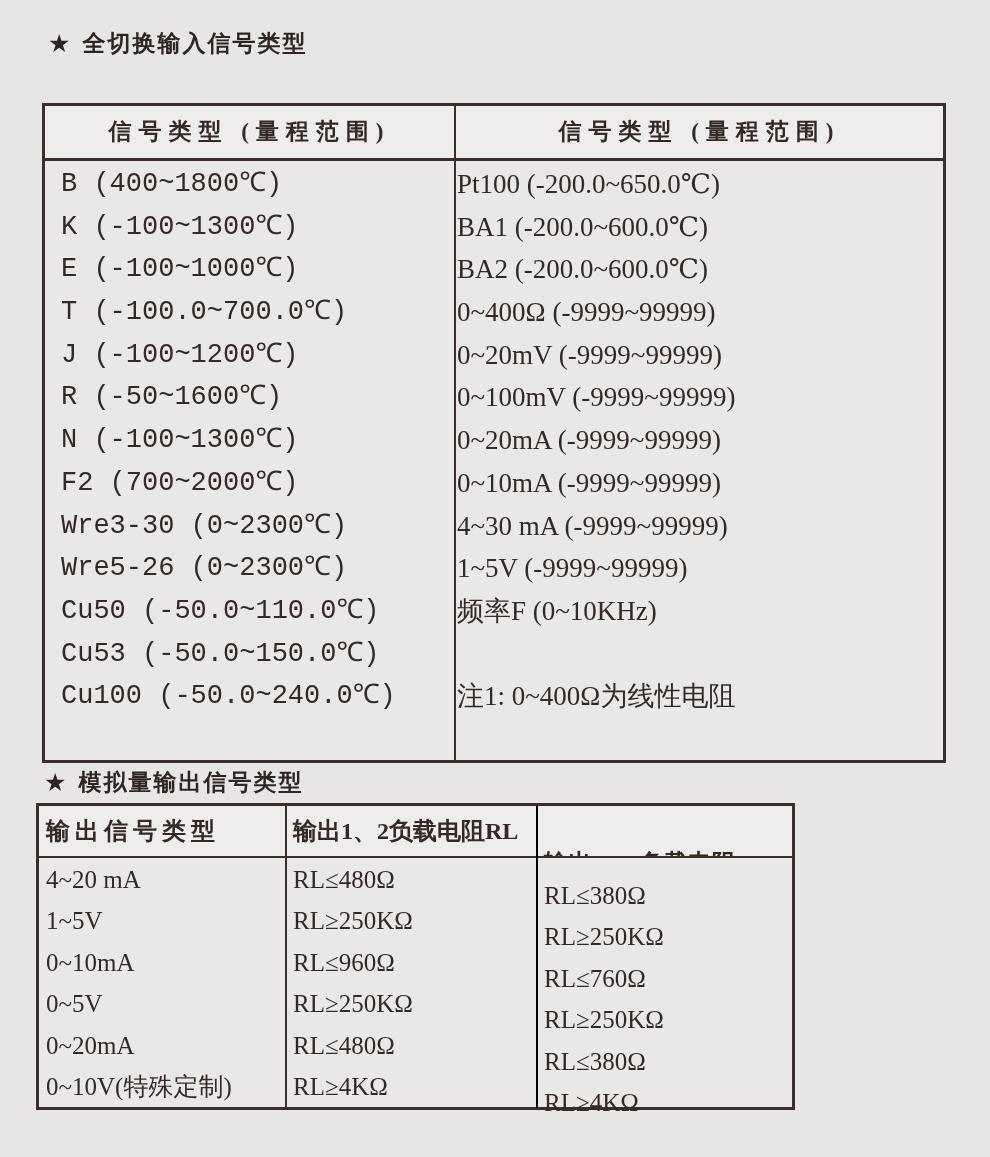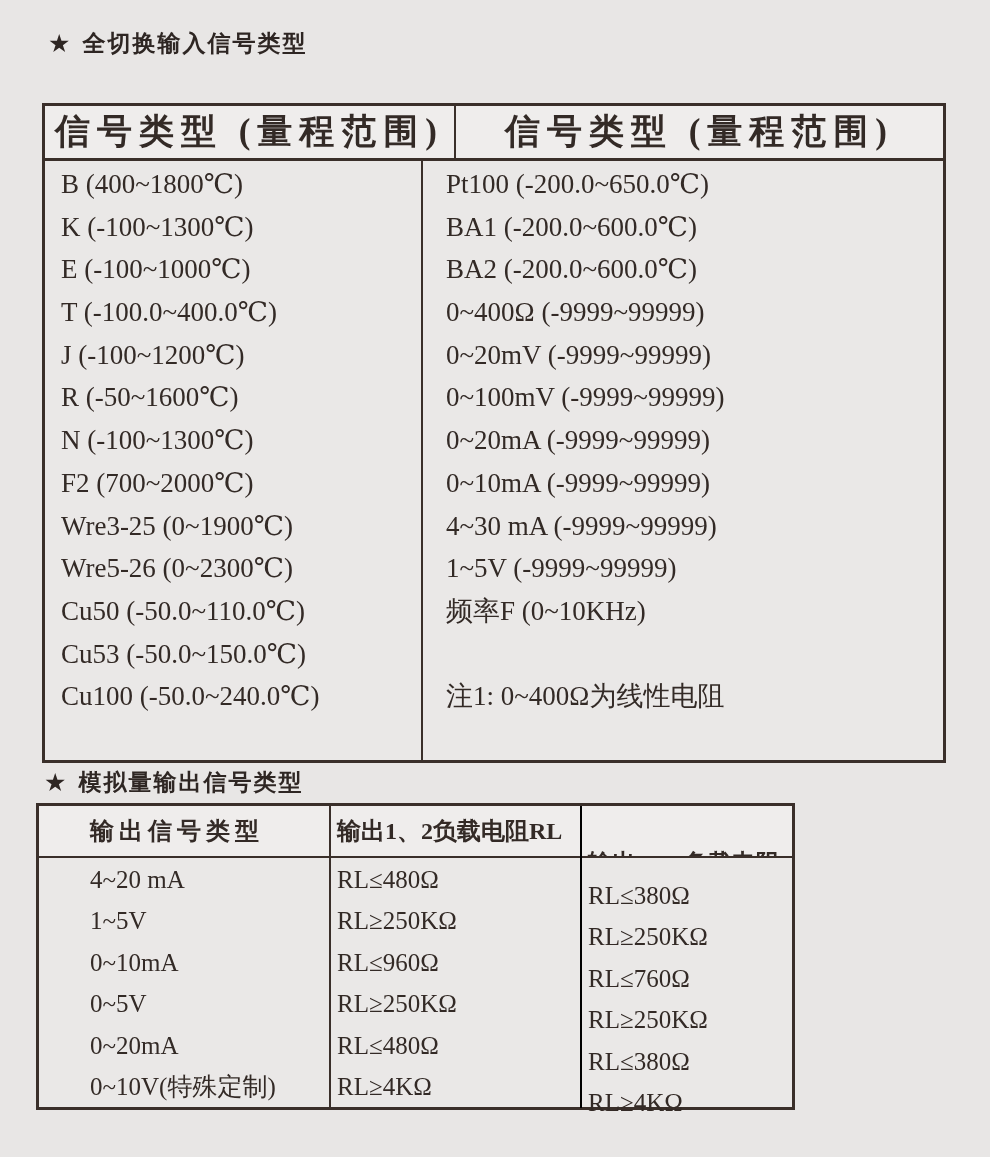--- a/index.html
+++ b/index.html
@@ -27,55 +27,55 @@
 
   
   .t1{
     position:absolute;left:42px;top:103px;width:904px;height:660px;
     border:3px solid #3a2f2a;box-sizing:border-box;
     background:#eae8e7;
   }
   .t1-head{display:flex;height:55px;border-bottom:3px solid #3a2f2a;box-sizing:border-box;background:#efedec;}
   .t1-hcell{
     text-align:center;line-height:52px;
-    font-size:35px;font-weight:bold;letter-spacing:7px;
+    font-size:23px;font-weight:bold;letter-spacing:7px;
     white-space:nowrap;overflow:hidden;box-sizing:border-box;
   }
   .t1-hcell.c1{width:411px;border-right:2px solid #3a2f2a;}
   .t1-hcell.c2{flex:1;}
   .t1-body{display:flex;height:599px;}
   .t1-col{box-sizing:border-box;padding-top:2px;}
-  .t1-col.c1{width:378px;border-right:2px solid #3a2f2a;}
+  .t1-col.c1{width:411px;border-right:2px solid #3a2f2a;font-family:Liberation Mono, monospace;}
   .t1-col.c2{flex:1;}
   .t1 .line{
     height:42.7px;line-height:42.7px;font-size:27px;
     white-space:nowrap;overflow:hidden;
   }
   .t1-col.c1 .line{padding-left:16px;}
-  .t1-col.c2 .line{padding-left:23px;}
+  .t1-col.c2 .line{padding-left:1px;}
 
   
   .t2{
     position:absolute;left:36px;top:803px;width:759px;height:307px;
     border:3px solid #3a2f2a;box-sizing:border-box;
     background:#eae8e7;
   }
   .t2-head{display:flex;height:52px;border-bottom:2px solid #3a2f2a;box-sizing:border-box;background:#efedec;}
   .t2-hcell{
     font-size:24px;font-weight:bold;line-height:50px;
     white-space:nowrap;overflow:hidden;box-sizing:border-box;
   }
   .t2-hcell.hs{letter-spacing:5px;}
   .t2-body{display:flex;height:247px;align-items:center;}
   .t2-col{box-sizing:border-box;padding-top:3px;}
   .t2-col .line,.t2 .line{
     height:41.5px;line-height:41.5px;font-size:25px;
     white-space:nowrap;overflow:hidden;
   }
-  .t2 .c1{width:248px;border-right:2px solid #3a2f2a;padding-left:7px;margin-left:44px;}
+  .t2 .c1{width:248px;border-right:2px solid #3a2f2a;padding-left:7px;}
   .t2 .c2{width:251px;border-right:2px solid #000000;padding-left:6px;}
   .t2 .c3{flex:1;padding-left:6px;margin-top:32px;}
 </style>
 </head>
 <body>
 
 <div class="page">
 
   <div class="sec-title" id="title1">
     <span class="star">★</span>
@@ -85,26 +85,26 @@
   <div class="t1">
     <div class="t1-head">
       <div class="t1-hcell c1">信号类型 (量程范围)</div>
       <div class="t1-hcell c2">信号类型 (量程范围)</div>
     </div>
     <div class="t1-body">
       <div class="t1-col c1">
         <div class="line">B (400~1800℃)</div>
         <div class="line">K (-100~1300℃)</div>
         <div class="line">E (-100~1000℃)</div>
-        <div class="line">T (-100.0~400.0℃)</div>
+        <div class="line">T (-100.0~700.0℃)</div>
         <div class="line">J (-100~1200℃)</div>
         <div class="line">R (-50~1600℃)</div>
         <div class="line">N (-100~1300℃)</div>
         <div class="line">F2 (700~2000℃)</div>
-        <div class="line">Wre3-25 (0~1900℃)</div>
+        <div class="line">Wre3-30 (0~2300℃)</div>
         <div class="line">Wre5-26 (0~2300℃)</div>
         <div class="line">Cu50 (-50.0~110.0℃)</div>
         <div class="line">Cu53 (-50.0~150.0℃)</div>
         <div class="line">Cu100 (-50.0~240.0℃)</div>
       </div>
       <div class="t1-col c2">
         <div class="line">Pt100 (-200.0~650.0℃)</div>
         <div class="line">BA1 (-200.0~600.0℃)</div>
         <div class="line">BA2 (-200.0~600.0℃)</div>
         <div class="line">0~400Ω (-9999~99999)</div>

